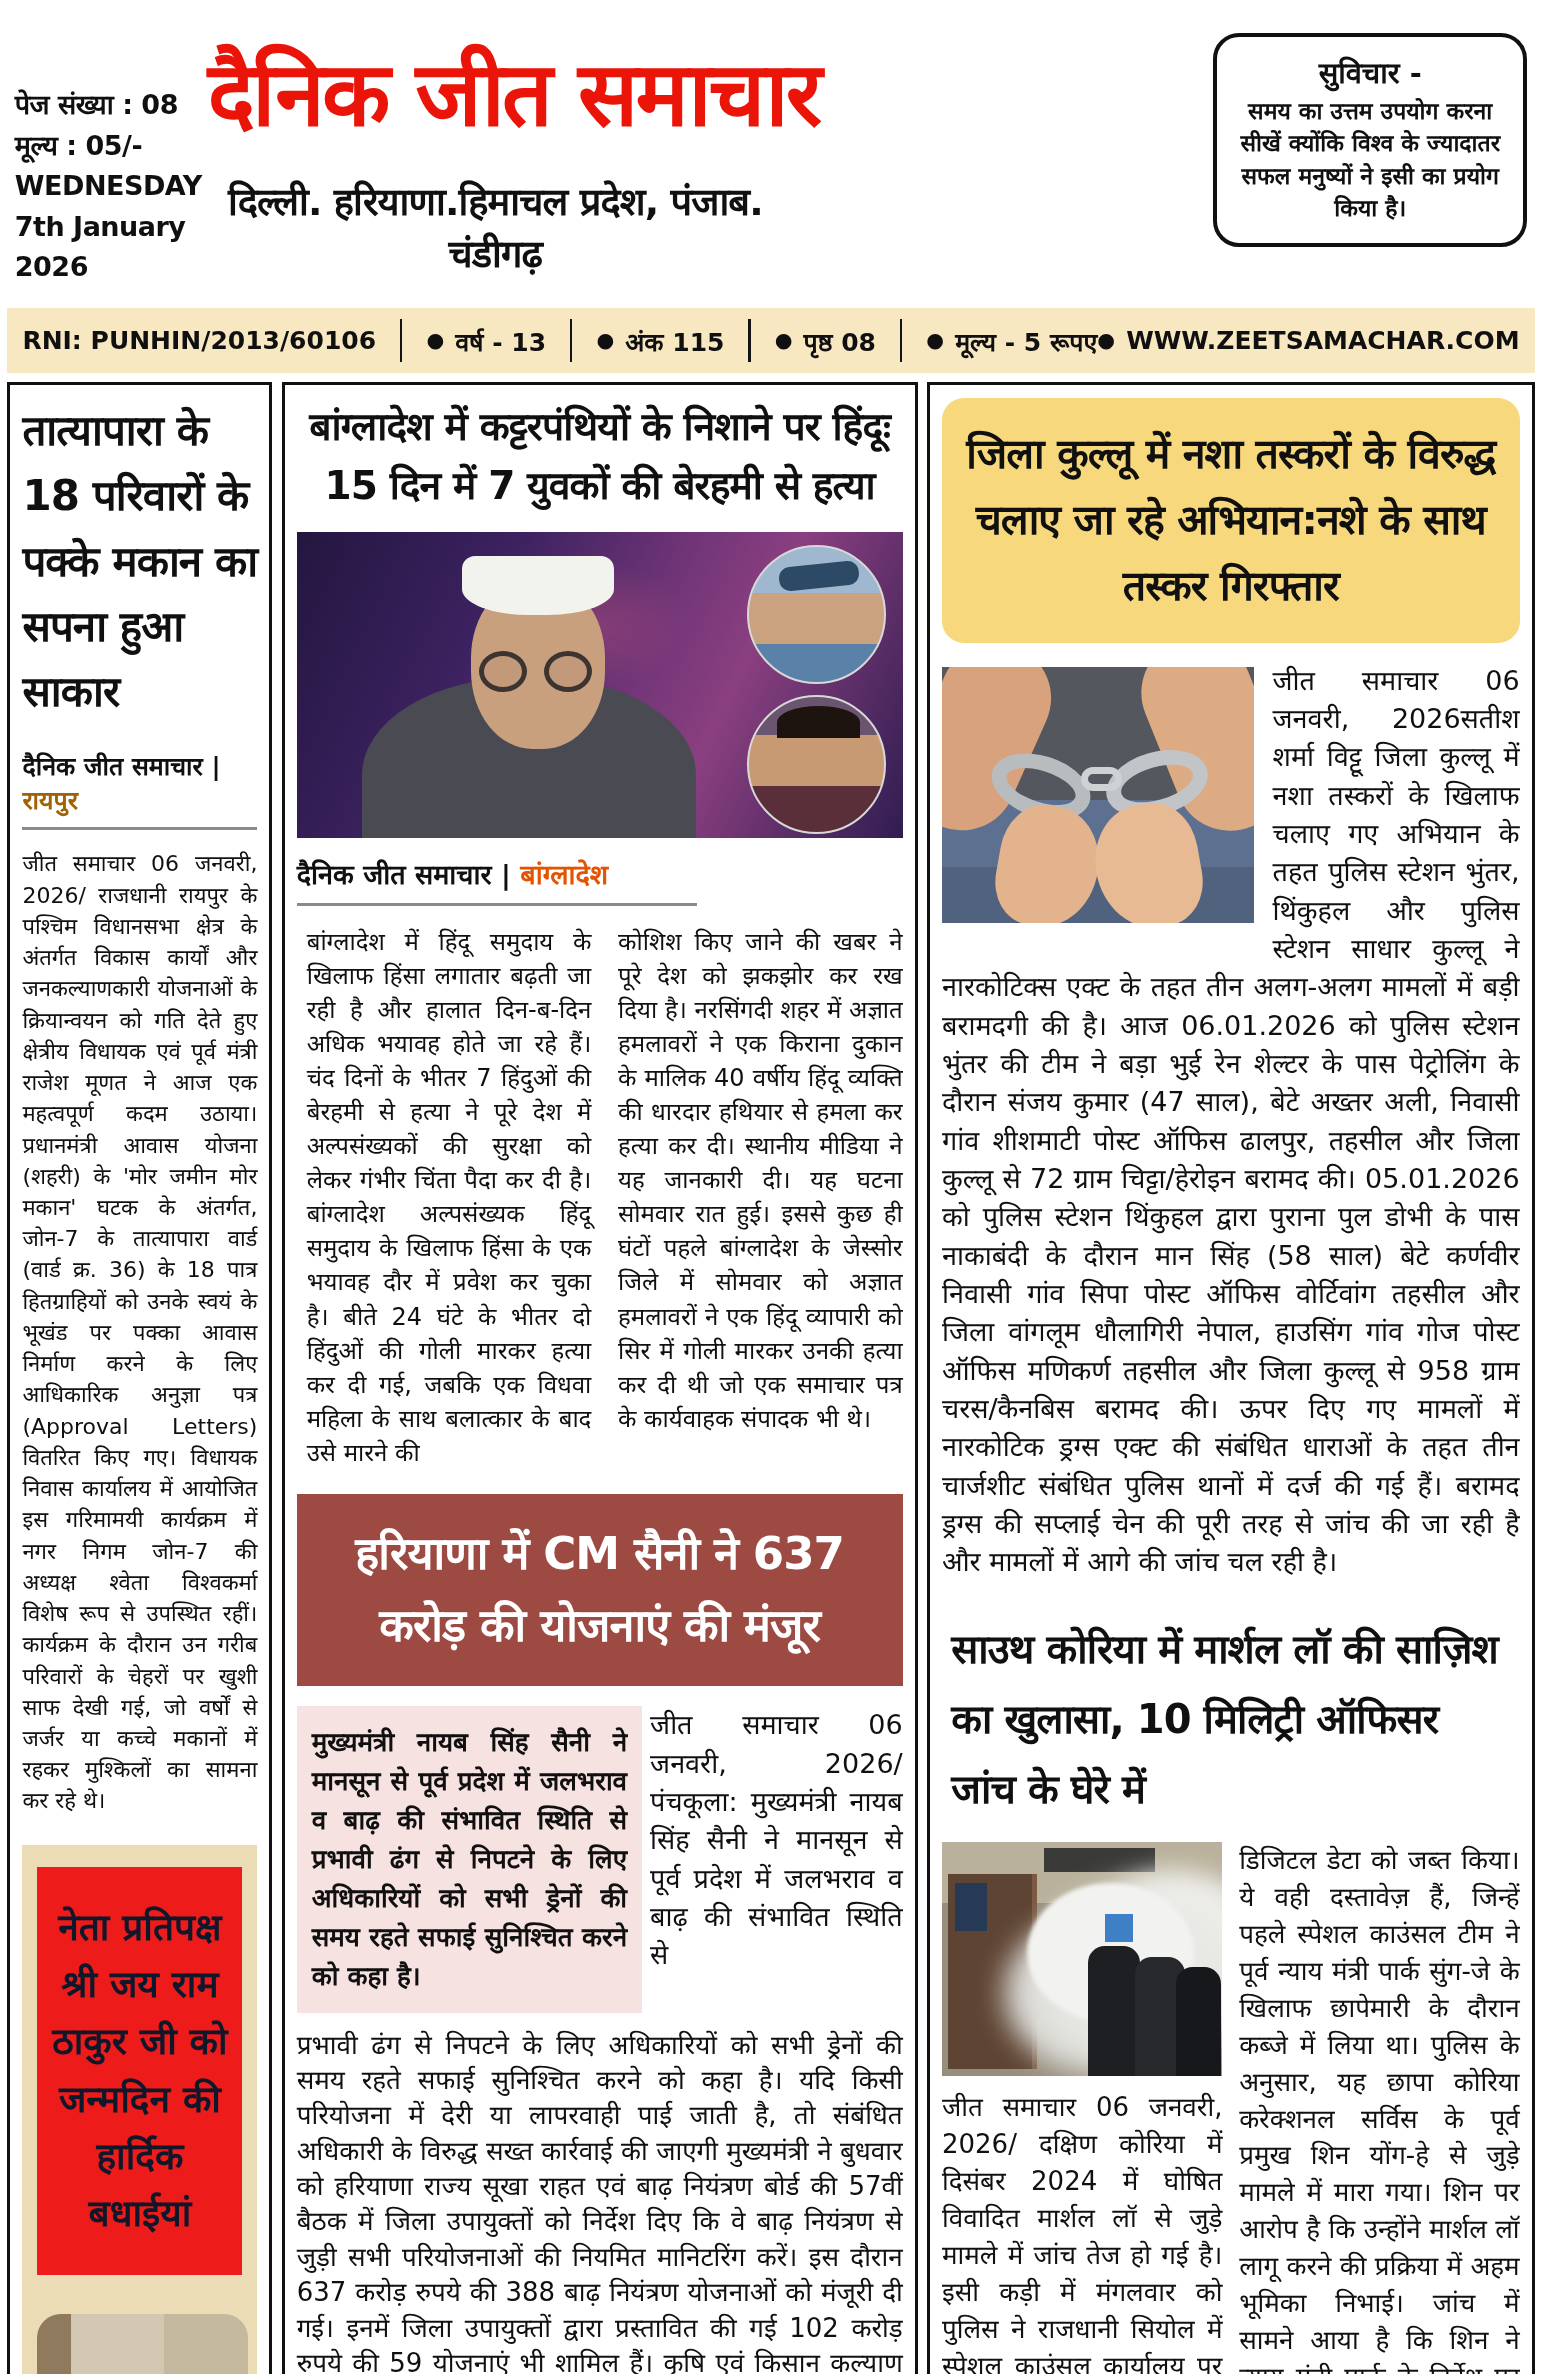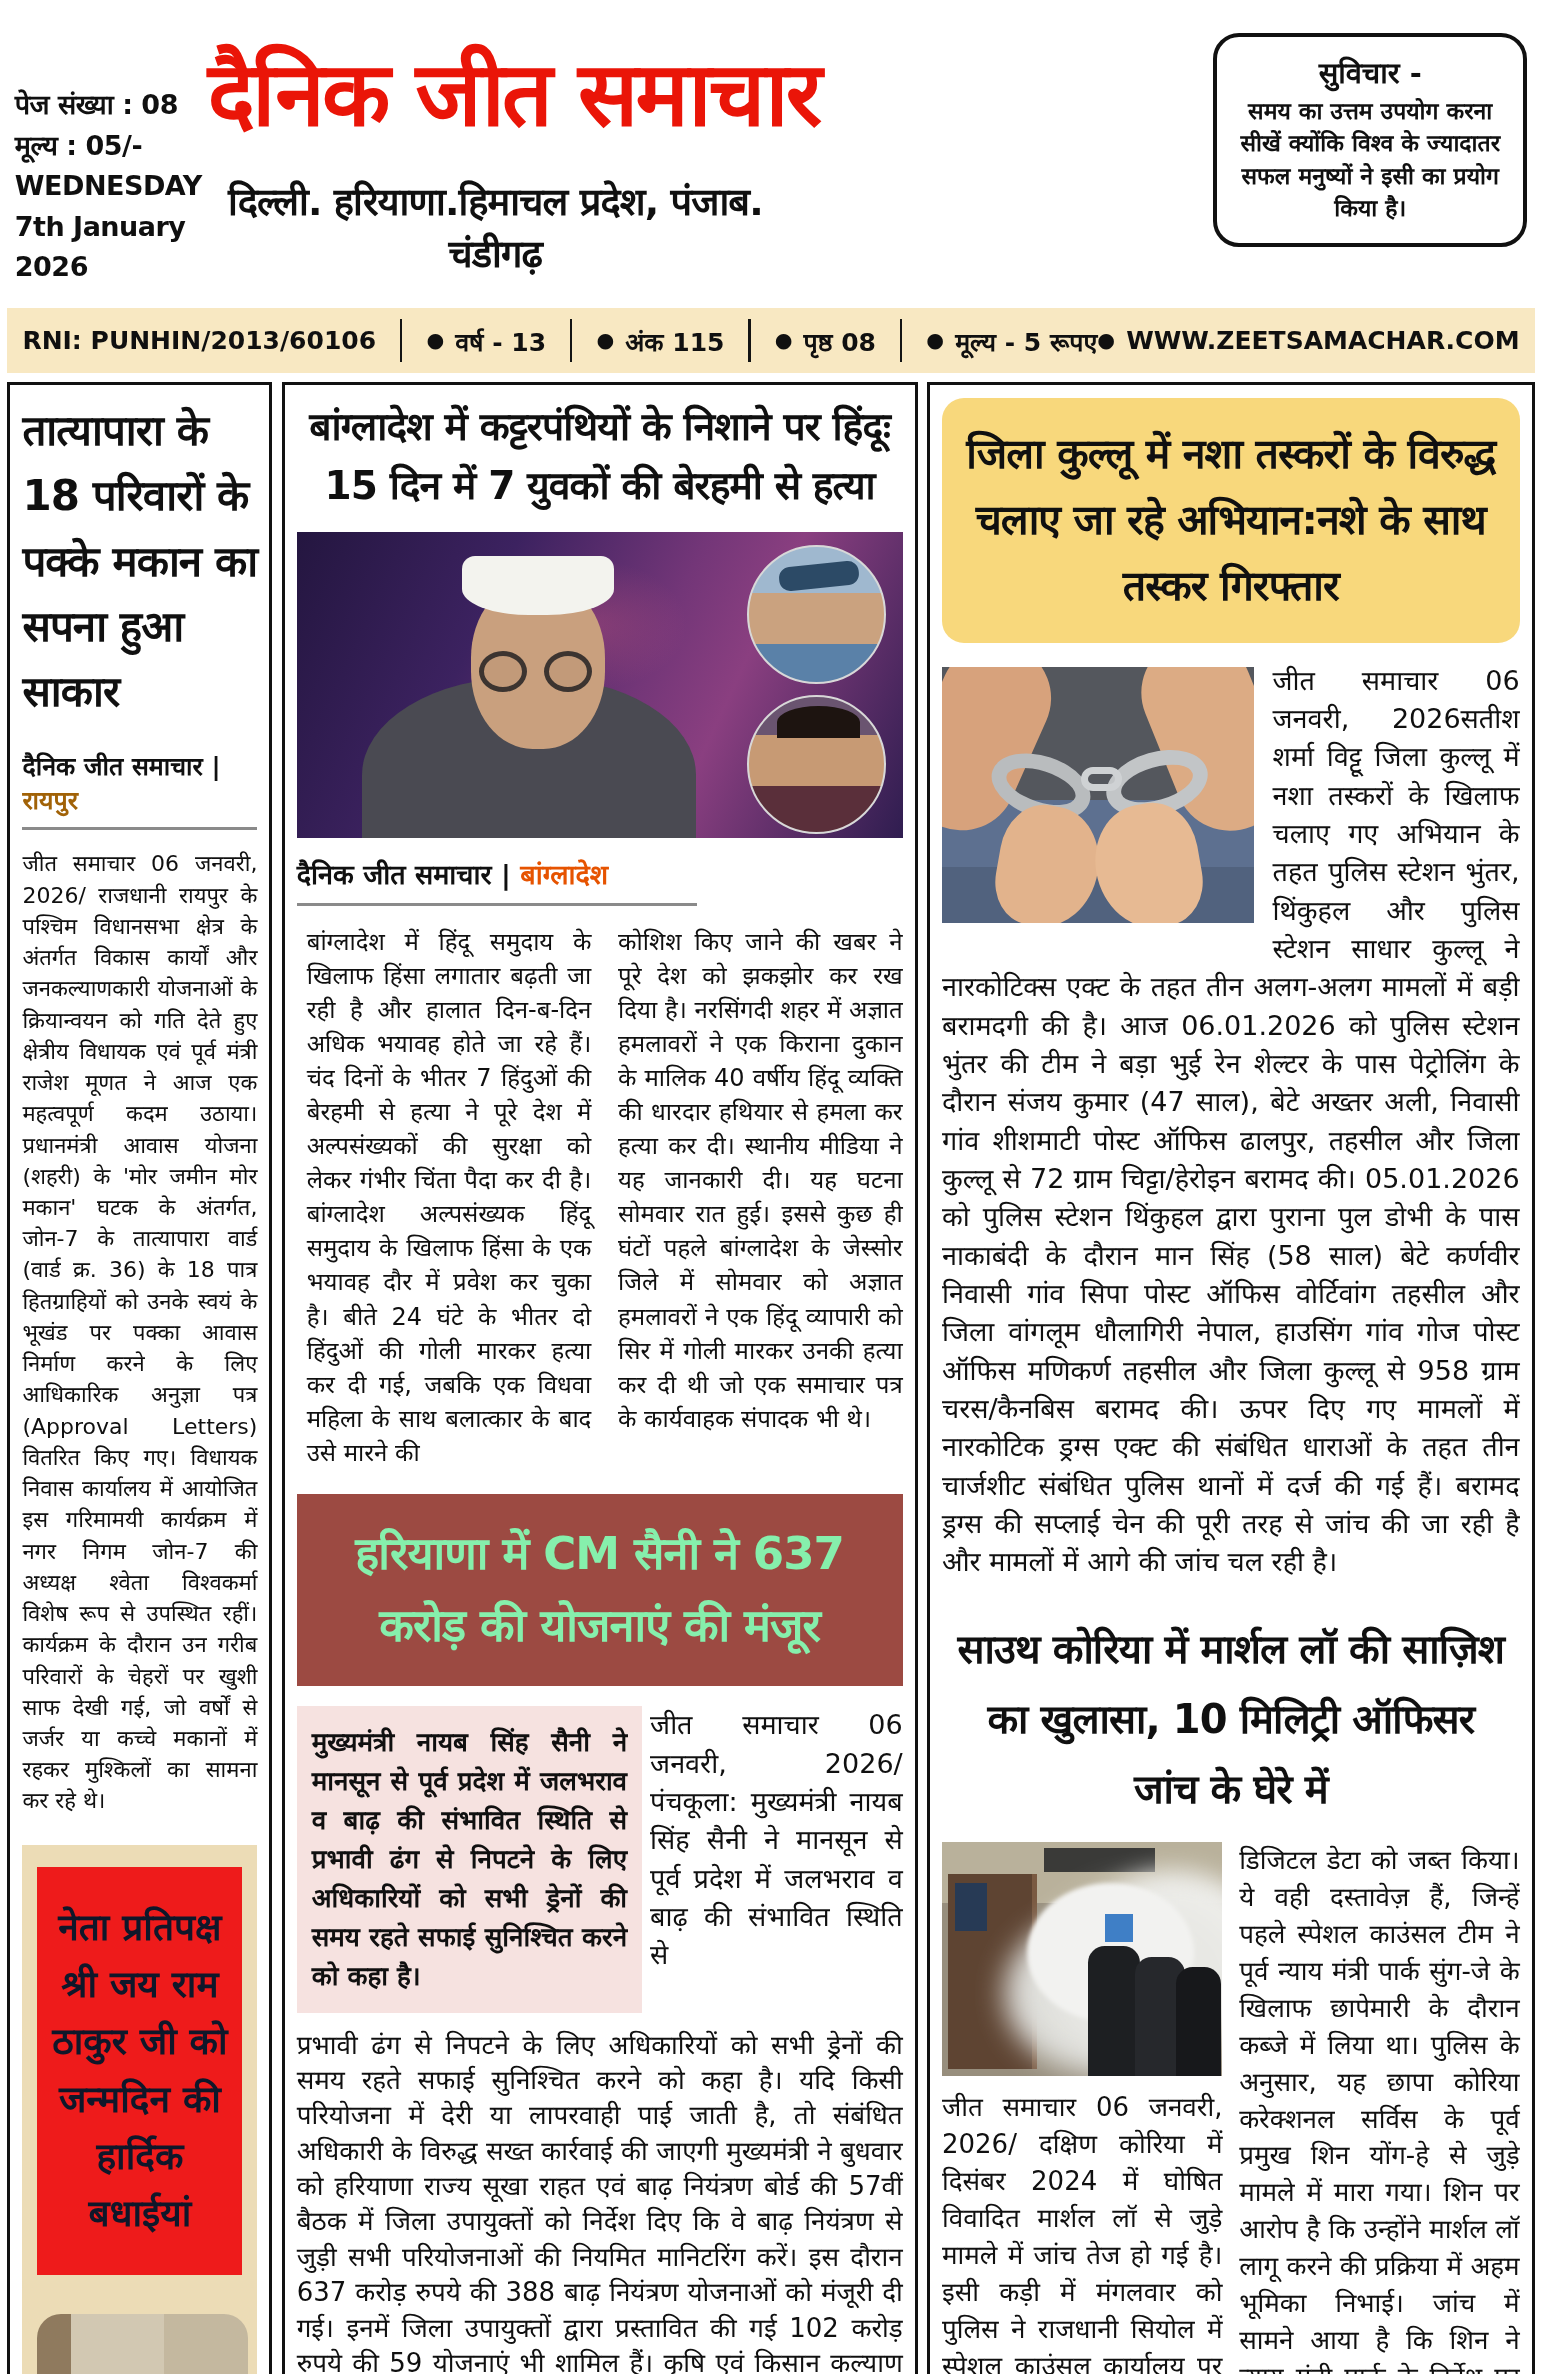--- a/index.html
+++ b/index.html
@@ -55,40 +55,40 @@
   .bd-glass1,.bd-glass2 { position:absolute; top:119px; width:48px; height:41px; border:5.6px solid #3c3430; border-radius:50%; background:#b5907055; }
   .bd-glass1 { left:182px; } .bd-glass2 { left:247px; }
   .bd-inset { position:absolute; right:16.7px; width:139px; height:139px; border-radius:50%; border:2.8px solid #d8d8d8; overflow:hidden; }
   .bd-inset1 { top:13px; background:linear-gradient(#9fb8cf 0 34%,#caa27f 34% 72%,#5a81a8 72% 100%); }
   .bd-inset1 .hairband { position:absolute; left:30px; top:16.7px; width:80px; height:24px; background:#2c4a66; border-radius:11px; transform:rotate(-6deg); }
   .bd-inset2 { top:163px; background:linear-gradient(#6a5470 0 28%,#c79a74 28% 66%,#5a2f3a 66% 100%); }
   .bd-inset2 .hair { position:absolute; left:28px; top:9.3px; width:83px; height:32px; background:#1d1410; border-radius:50% 50% 0 0; }
   .c-byline { font-size:27px; margin-top:17px; width:66%; }
   .c-cols { display:flex; gap:16.7px; margin-top:18.6px; }
   .c-col { width:50%; font-size:24px; font-weight:400; line-height:1.42; text-align:justify;margin-left:10px; }
-  .cm-headline { background:#9c4a42; color:#86efac; text-align:center; font-size:45px; font-weight:800; line-height:1.6; padding:24px 28px; margin-top:24px; letter-spacing:-0.9px; }
+  .cm-headline { background:#9c4a42; color:#ffffff; text-align:center; font-size:45px; font-weight:800; line-height:1.6; padding:24px 28px; margin-top:24px; letter-spacing:-0.9px; }
   .cm-row { display:flex; gap:8px; margin-top:20.4px; }
   .cm-highlight { width:57%; background:#f6e2e0; font-size:26px; font-weight:700; line-height:1.5; padding:16.7px 15px; text-align:justify; }
   .cm-intro { flex:1; font-size:27px; font-weight:500; line-height:1.42; text-align:justify; }
   .cm-body { font-size:26px; font-weight:500; line-height:1.36; text-align:justify; margin-top:15px; }
 
   
   .kullu-headline { background:#f8d87c; border-radius:22px; padding:24px 22px; font-size:41px; font-weight:800; line-height:1.6; text-align:center; letter-spacing:-0.9px; }
   .kullu-wrap { margin-top:18.6px; }
   .photo-handcuffs { float:left; width:312px; height:256px; margin:5.6px 18.6px 7.4px 0; position:relative; overflow:hidden;
       background:linear-gradient(#54575d 0 52%,#5d7090 52% 78%,#51627e 78% 100%); }
   .hc-arm1 { position:absolute; left:-18.6px; top:-28px; width:111px; height:195px; background:#d7a27c; border-radius:56px; transform:rotate(24deg); }
   .hc-arm2 { position:absolute; right:-15px; top:-33px; width:111px; height:200px; background:#dcab84; border-radius:56px; transform:rotate(-22deg); }
   .hc-cuff1 { position:absolute; left:48px; top:89px; width:102px; height:61px; border:15px solid #b9bcbe; border-radius:50%; transform:rotate(18deg); }
   .hc-cuff2 { position:absolute; right:45px; top:85px; width:104px; height:63px; border:15px solid #c2c5c7; border-radius:50%; transform:rotate(-16deg); }
   .hc-chain { position:absolute; left:139px; top:100px; width:41px; height:24px; border:7.4px solid #cfd2d4; border-radius:13px; }
   .hc-palm1 { position:absolute; left:56px; top:139px; width:100px; height:121px; background:#e2b38c; border-radius:46% 54% 58% 42%; transform:rotate(10deg); }
   .hc-palm2 { position:absolute; right:54px; top:137px; width:104px; height:124px; background:#e7ba93; border-radius:54% 46% 42% 58%; transform:rotate(-10deg); }
   .r-body { font-size:27px; font-weight:500; line-height:1.42; text-align:justify; }
-  .korea-headline { font-size:40px; font-weight:800; text-align:center; line-height:1.75; margin:32px 9.3px 18.6px; letter-spacing:-0.9px; }
+  .korea-headline { font-size:40px; font-weight:800; text-align:left; line-height:1.75; margin:32px 9.3px 18.6px; letter-spacing:-0.9px; }
   .korea-cols { display:flex; gap:16.7px; }
   .korea-col { width:50%; font-size:26px; font-weight:500; line-height:1.42; text-align:justify; }
   .photo-korea { width:100%; height:234px; margin-bottom:13px; position:relative; overflow:hidden;
       background:linear-gradient(#b9b19b 0 26%,#978e7d 26% 100%); }
   .kr-light { position:absolute; left:102px; top:5.6px; width:111px; height:24px; background:#3a3a38; }
   .kr-door { position:absolute; left:5.6px; top:32px; width:89px; height:195px; background:#5e4432; border-right:5.6px solid #7a5a42; }
   .kr-sign { position:absolute; left:13px; top:41px; width:32px; height:48px; background:#273a55; }
   .kr-smoke { position:absolute; left:85px; top:41px; width:167px; height:139px; background:#f2f2f0; border-radius:50%;
       box-shadow:37px 28px 37px 18.6px #e8e8e4, -15px 41px 28px 7.4px #dcdcd8, 65px -5.6px 24px 5.6px #efefec; filter:blur(1.9px); }
   .kr-troop1,.kr-troop2,.kr-troop3 { position:absolute; bottom:0; background:#1d1f22; border-radius:16.7px 16.7px 0 0; }

